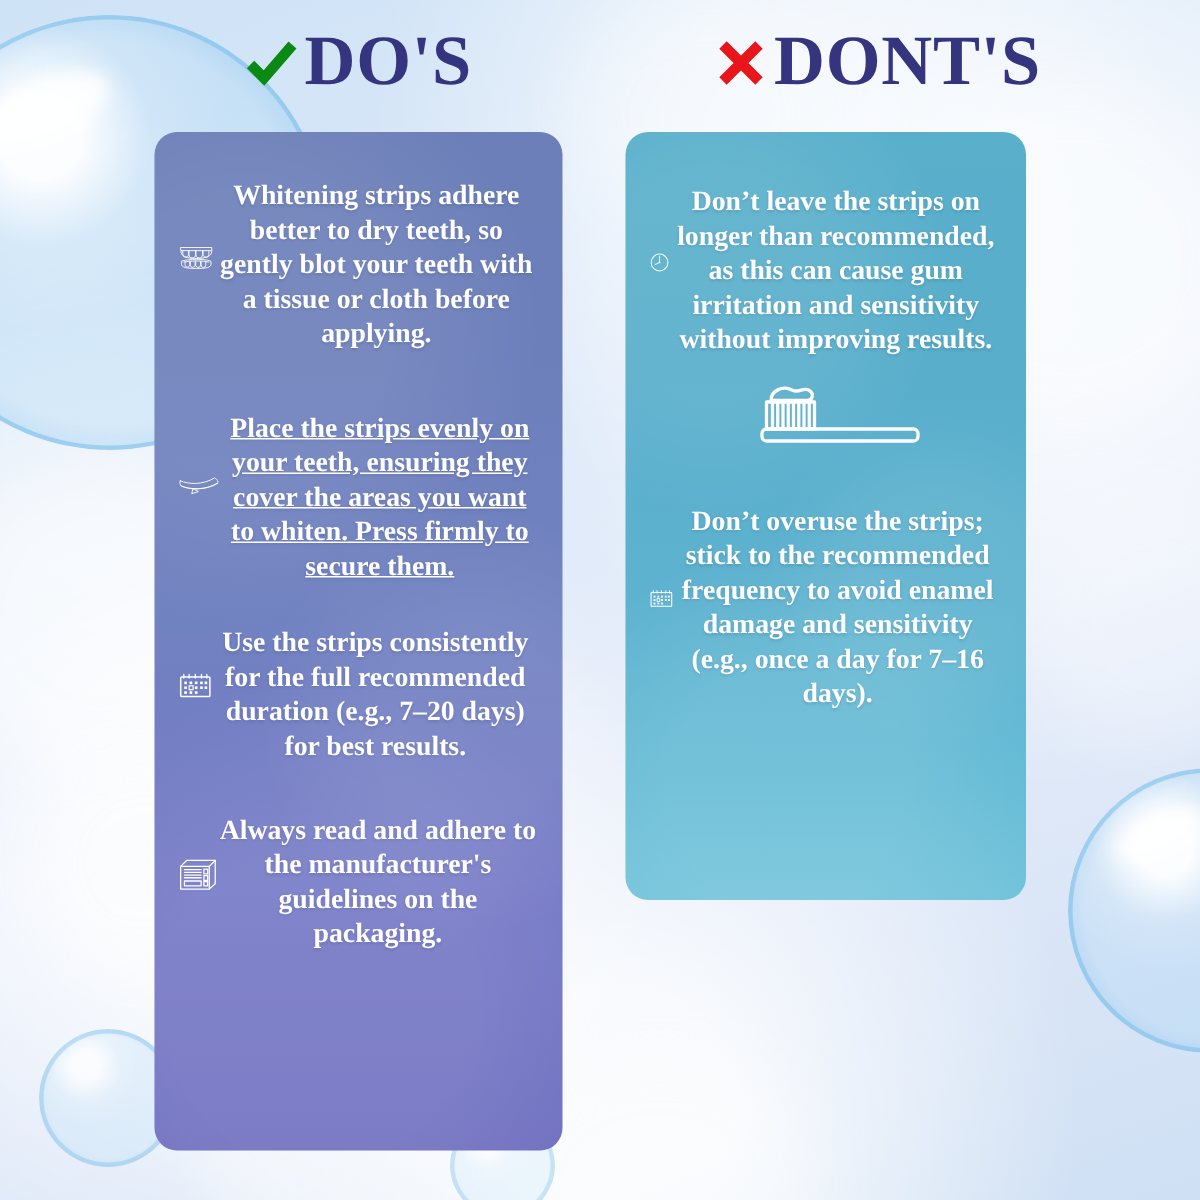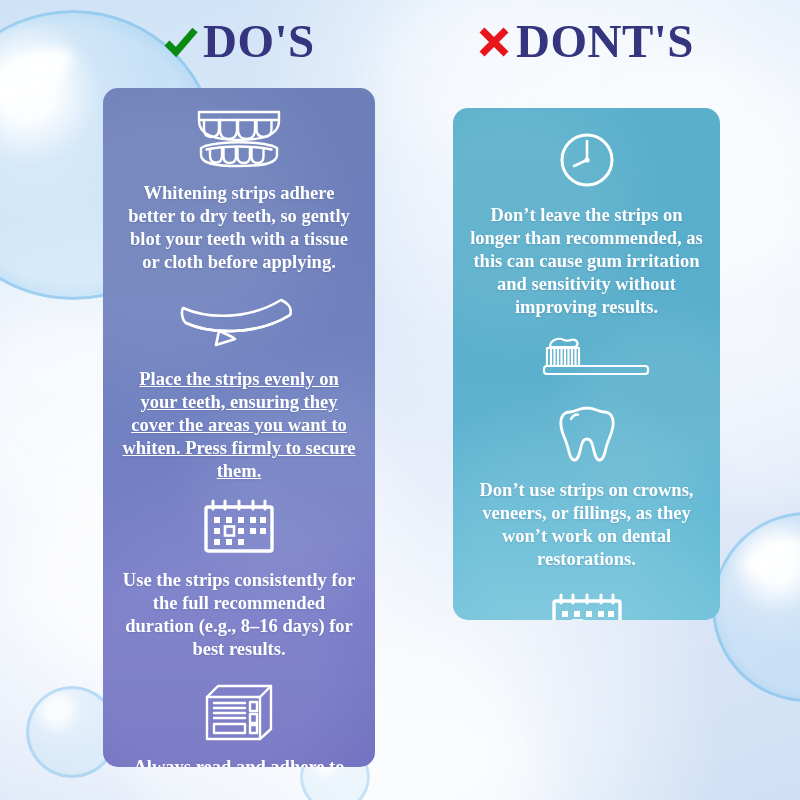--- a/index.html
+++ b/index.html
@@ -70,33 +70,32 @@
     position:absolute;border-radius:15px;overflow:hidden;
     box-sizing:border-box;
     display:flex;flex-direction:column;align-items:center;
     padding:18px 16px 10px 16px;
   }
   .panel-do{
     left:103px;top:88px;width:272px;height:679px;
     background:linear-gradient(180deg,#6c7fb8 0%,#6d7fbb 22%,#7182c1 48%,#7579c6 74%,#6f6fc0 100%);
   }
   .panel-dont{
-    left:453px;top:88px;width:267px;height:512px;
+    left:417px;top:88px;width:267px;height:512px;
     background:linear-gradient(180deg,#5ab0cb 0%,#58aecb 30%,#5db2cf 60%,#66bcd6 85%,#74c4db 100%);
-    margin-top:20px;
   }
   .panel::after{
     content:"";position:absolute;inset:0;pointer-events:none;
     background:
       radial-gradient(circle at 22% 20%, rgba(255,255,255,.08) 0 16%, rgba(255,255,255,0) 34%),
       radial-gradient(circle at 78% 58%, rgba(255,255,255,.07) 0 14%, rgba(255,255,255,0) 32%),
       radial-gradient(circle at 40% 86%, rgba(255,255,255,.09) 0 17%, rgba(255,255,255,0) 36%);
   }
 
-  .tip{position:relative;z-index:2;display:flex;flex-direction:column;align-items:center;width:100%;}
+  .tip{position:relative;z-index:2;display:flex;flex-direction:row;align-items:center;width:100%;}
   .tip-icon{display:block;margin:0 auto;}
   .tip-text{
     color:#ffffff;text-align:center;font-weight:700;
     font-family:"Liberation Serif", serif;
     text-shadow:0 1px 2px rgba(40,50,100,.18);
   }
   .panel-do .tip-text{font-size:18.5px;line-height:23px;}
   .panel-dont .tip-text{font-size:18.5px;line-height:23px;}
 
   
@@ -211,21 +210,21 @@
           <rect x="13" y="31" width="6" height="6"></rect>
           <rect x="37" y="31" width="6" height="6"></rect>
             <rect x="49" y="31" width="6" height="6"></rect>
           <rect x="59" y="31" width="6" height="6"></rect>
           <rect x="13" y="42" width="6" height="6"></rect>
             <rect x="25" y="42" width="6" height="6"></rect>
           <rect x="37" y="42" width="6" height="6"></rect>
         </g>
         <rect x="24" y="29.5" width="9" height="9" fill="none" stroke="#ffffff" stroke-width="2.6"></rect>
       </svg>
-      <div class="tip-text">Use the strips consistently for the full recommended duration (e.g., 8–16 days) for best results.</div>
+      <div class="tip-text">Use the strips consistently for the full recommended duration (e.g., 7–20 days) for best results.</div>
     </div>
 
     <div class="tip">
       <svg class="tip-icon" width="72" height="62" viewBox="0 0 72 62">
         <g fill="none" stroke="#ffffff" stroke-width="2.4" stroke-linejoin="round" stroke-linecap="round">
           <path d="M4 16 L15 5 H68 V48 L57 58 H4 Z"></path>
           <path d="M4 16 H57 V58"></path>
           <path d="M57 16 L68 5"></path>
           <path d="M11 22 H42 M11 27 H42 M11 32 H42 M11 37 H42"></path>
           <rect x="11" y="43" width="31" height="9"></rect>
@@ -255,27 +254,20 @@
       <svg class="tip-icon" width="130" height="50" viewBox="0 0 130 50">
         <g fill="none" stroke="#ffffff" stroke-width="2.2" stroke-linejoin="round" stroke-linecap="round">
           <path d="M28 12 C28 5 36 2 42 5 C47 7.5 49 3 53 5 C57 7 56 12 52 12 Z"></path>
           <rect x="25" y="13" width="32" height="18"></rect>
           <path d="M29 13 v18 M32.5 13 v18 M36 13 v18 M39.5 13 v18 M43 13 v18 M46.5 13 v18 M50 13 v18 M53.5 13 v18"></path>
           <rect x="22" y="31" width="104" height="8" rx="3"></rect>
         </g>
       </svg>
     </div>
 
-    <div class="tip">
-      <svg class="tip-icon" width="62" height="62" viewBox="0 0 62 62">
-        <path d="M31 5 C40 5 43 9 48 9 C55 9 58 15 57 23 C56 32 52 36 50 45 C48.5 52 47 57 43.5 57 C39.5 57 38.5 50 36.5 42 C35.5 38 34 36 31 36 C28 36 26.5 38 25.5 42 C23.5 50 22.5 57 18.5 57 C15 57 13.5 52 12 45 C10 36 6 32 5 23 C4 15 7 9 14 9 C19 9 22 5 31 5 Z" fill="none" stroke="#ffffff" stroke-width="2.8" stroke-linejoin="round"></path>
-        <path d="M15 16 C16.5 13 19 11.5 22 11.5" fill="none" stroke="#ffffff" stroke-width="2.4" stroke-linecap="round"></path>
-      </svg>
-      <div class="tip-text">Don’t use strips on crowns, veneers, or fillings, as they won’t work on dental restorations.</div>
-    </div>
 
     <div class="tip">
       <svg class="tip-icon" width="76" height="58" viewBox="0 0 76 58">
         <g fill="none" stroke="#ffffff" stroke-width="3" stroke-linecap="round">
           <path d="M12 4 v8 M24 4 v8 M38 4 v8 M52 4 v8 M64 4 v8"></path>
         </g>
         <rect x="5" y="10" width="66" height="44" rx="2" fill="none" stroke="#ffffff" stroke-width="3.4"></rect>
         <g fill="#ffffff">
           <rect x="13" y="20" width="6" height="6"></rect>
             <rect x="25" y="20" width="6" height="6"></rect>

